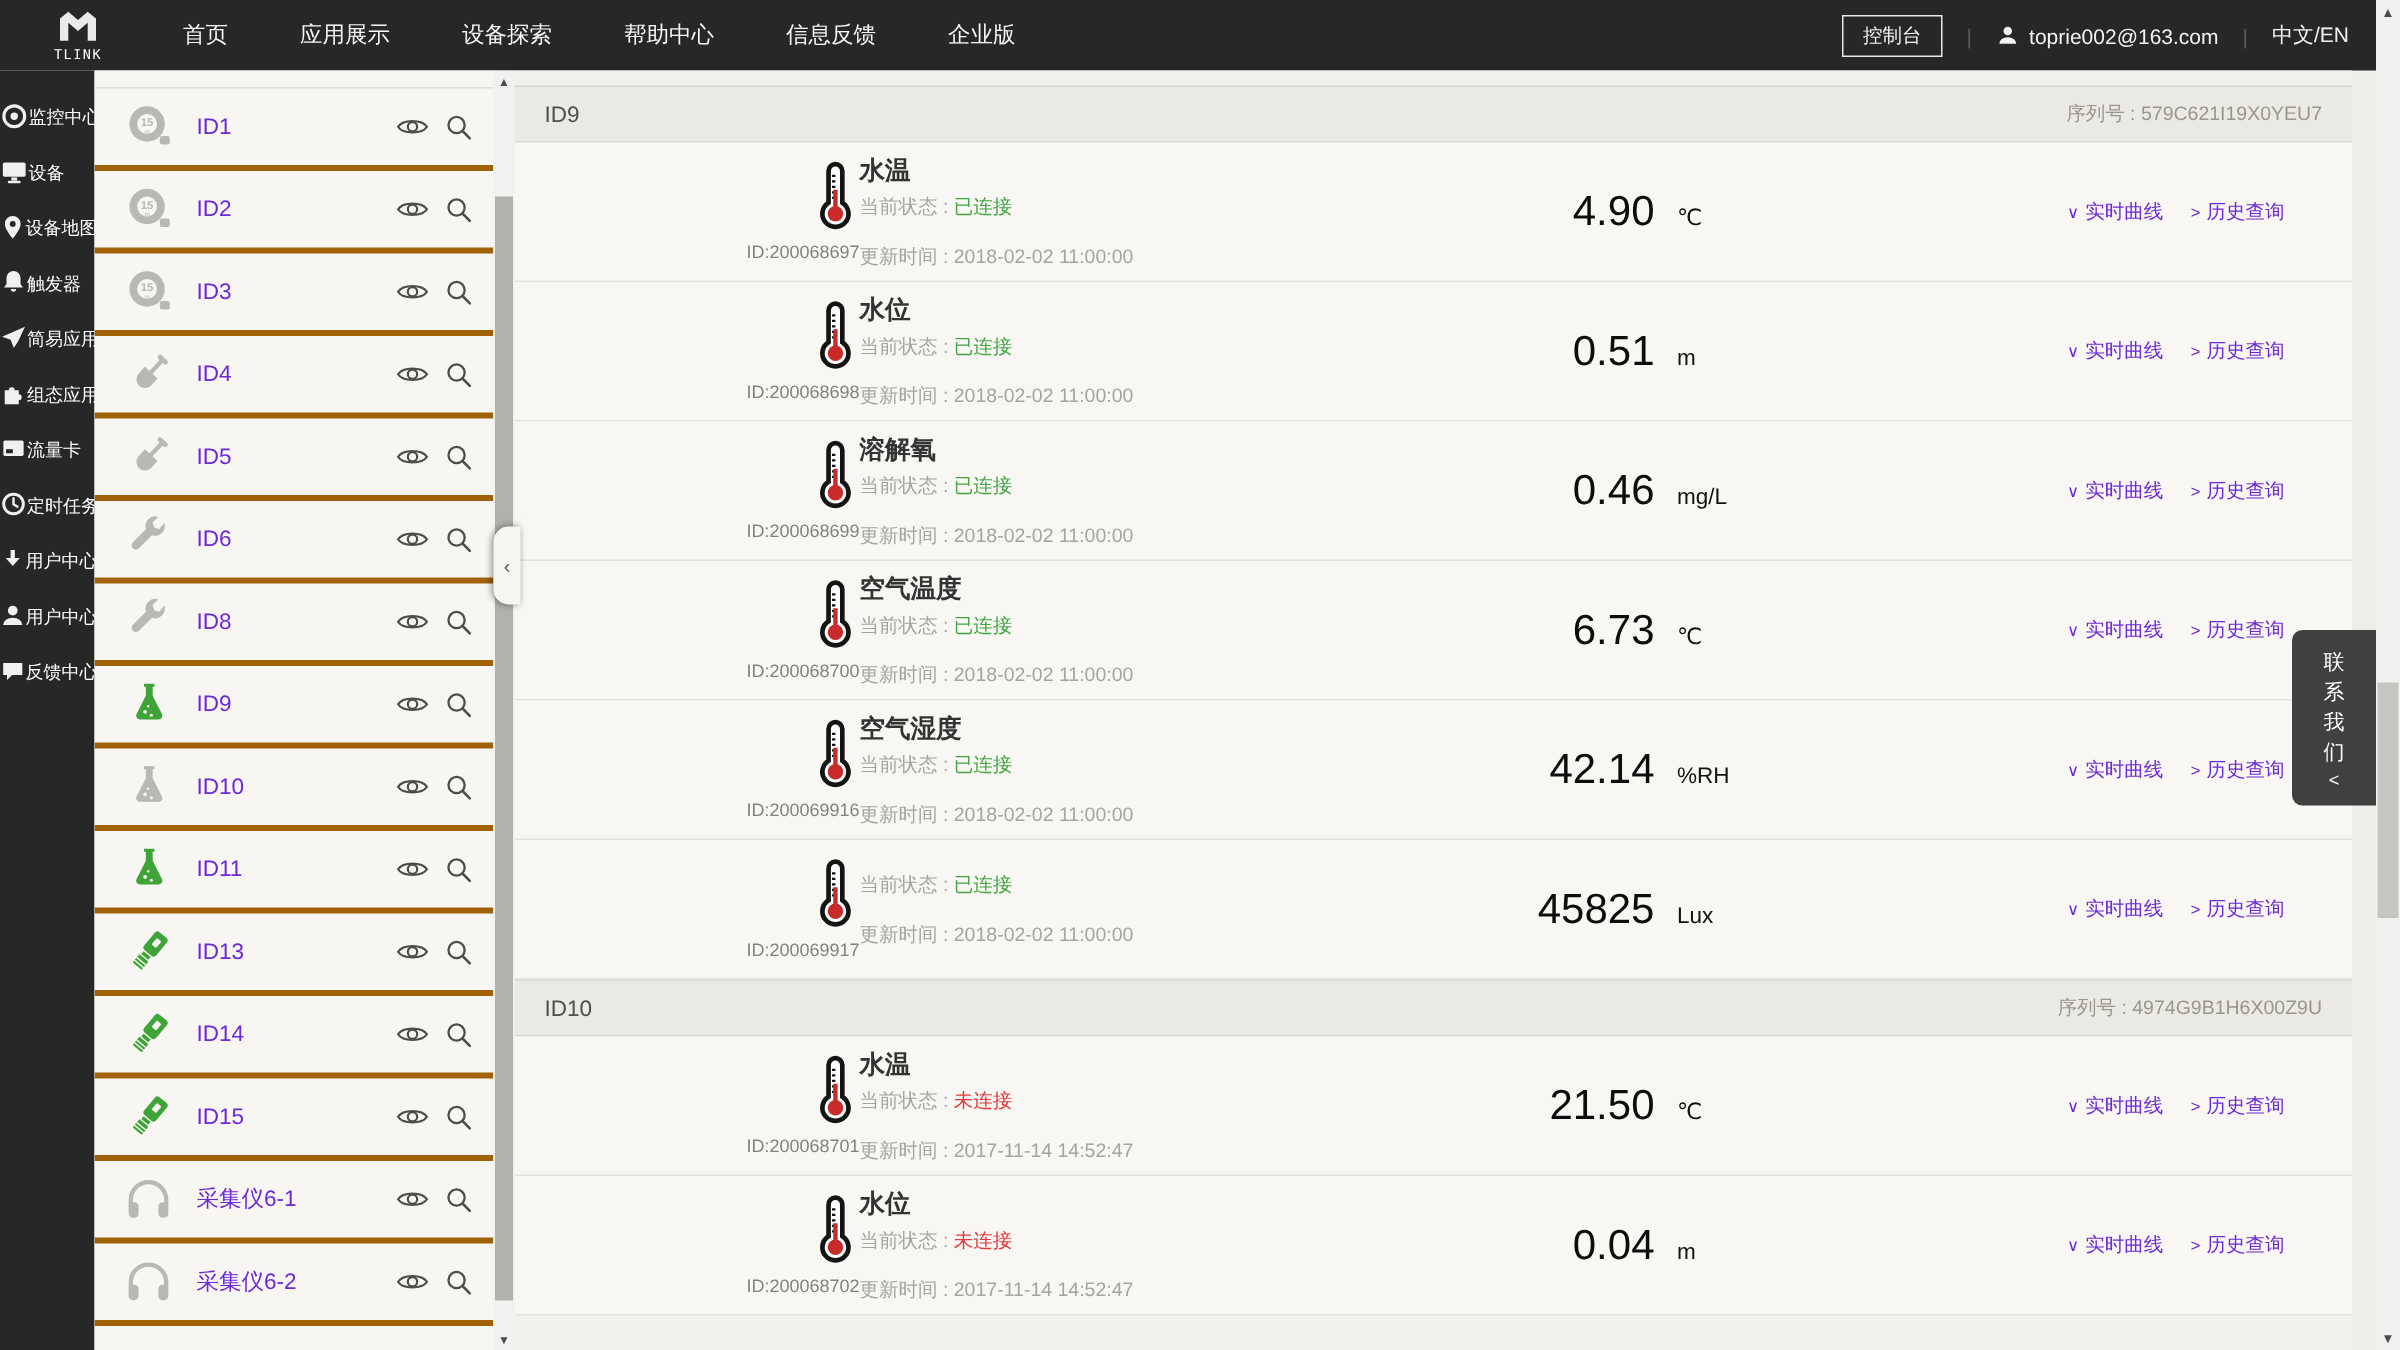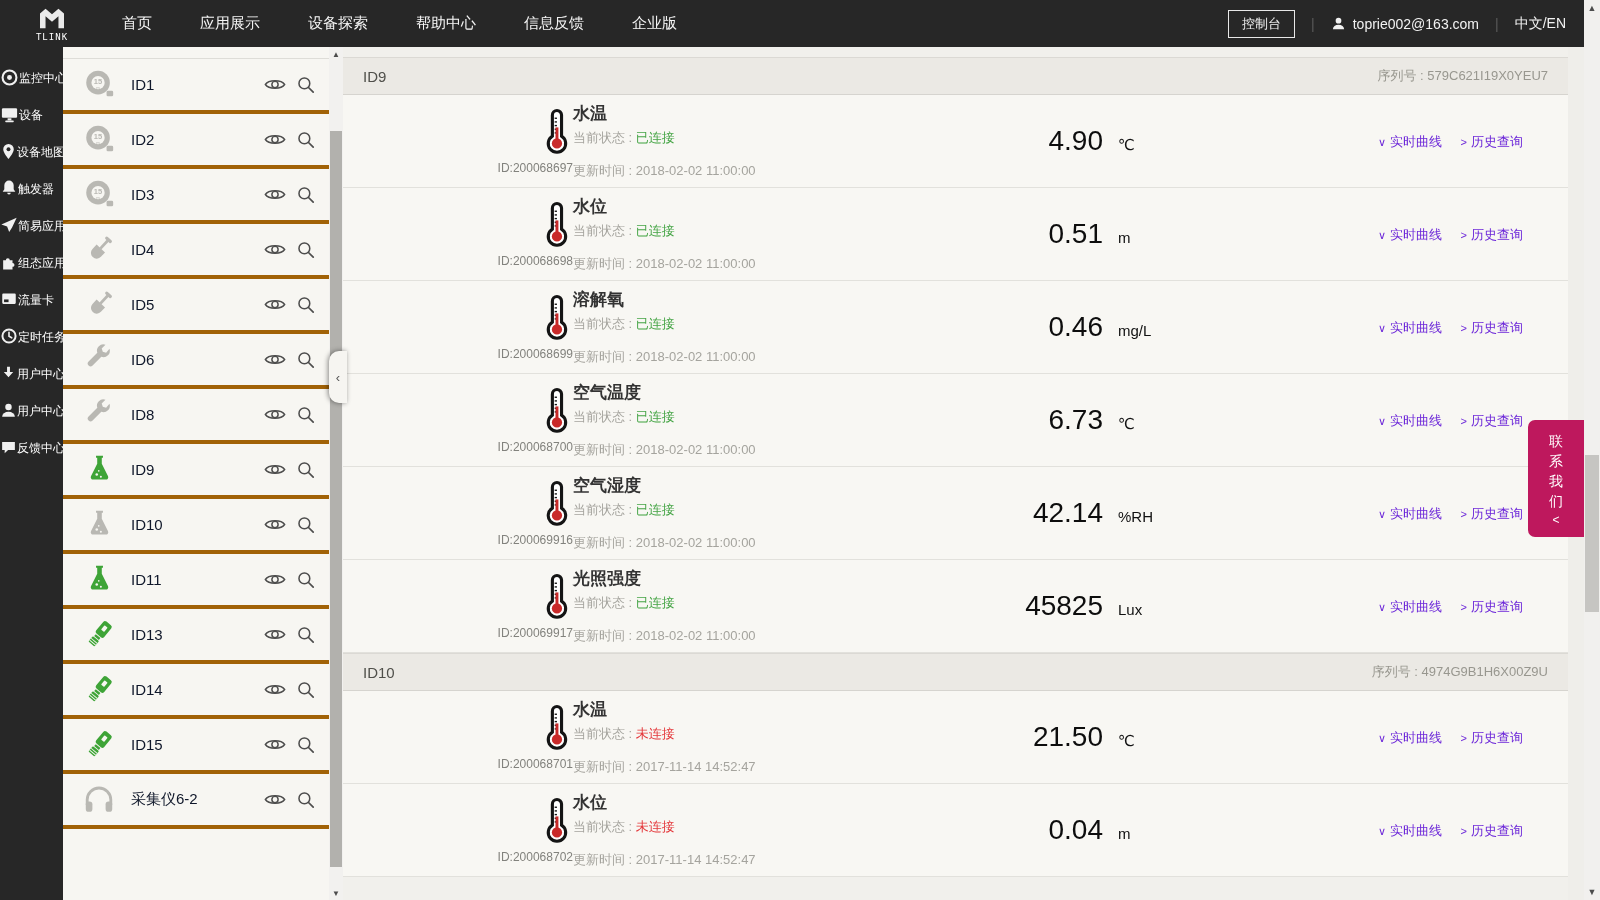--- a/index.html
+++ b/index.html
@@ -26,21 +26,21 @@
   .side-item{display:flex;flex-direction:row;align-items:center;padding:8px 0 9px;cursor:pointer;}
   .side-ico{height:20px;display:flex;align-items:center;justify-content:center;}
   .side-label{color:#fdfdfd;font-size:12px;margin-top:3px;white-space:nowrap;}
 
   
   #devlist{position:absolute;left:63px;top:47px;bottom:0;width:266px;background:#f7f6f2;overflow:hidden;}
   .dev-spacer{height:12px;border-bottom:1px solid #deddd8;}
   .dev-item{height:55px;display:flex;align-items:center;padding:0 14px 0 18px;
     border-bottom:4px solid #a16207;cursor:pointer;}
   .dev-ico{width:36px;height:36px;display:flex;align-items:center;justify-content:center;}
-  .dev-label{margin-left:14px;font-size:15px;color:#0f172a;}
+  .dev-label{margin-left:14px;font-size:15px;color:#6d28d9;}
   .dev-actions{margin-left:auto;display:flex;align-items:center;}
   .act{display:inline-flex;margin-left:11px;cursor:pointer;}
 
   
   #devlist-scroll{position:absolute;left:329px;top:47px;bottom:0;width:14px;background:#f2f1ef;}
   .sb-arrow{height:14px;display:flex;align-items:center;justify-content:center;
     font-size:8px;color:#4c4c4c;cursor:pointer;}
   #devlist-thumb{position:absolute;left:1px;right:1px;top:84px;height:736px;background:#b2b1ad;cursor:pointer;}
   #devlist-scroll .sb-arrow.down{position:absolute;bottom:0;left:0;right:0;}
 
@@ -69,21 +69,21 @@
   .status-val.err{color:#e4393c;}
   .col-value{display:flex;align-items:baseline;}
   .v-num{width:200px;text-align:right;font-size:28px;color:#0d0d0d;}
   .v-unit{width:80px;margin-left:15px;font-size:15px;color:#111;}
   .col-links{flex:1;text-align:right;padding-right:45px;white-space:nowrap;}
   .lnk{color:#6d28d9;font-size:13px;cursor:pointer;text-decoration:none;}
   .lnk .pfx{font-style:normal;font-size:11px;margin-right:4px;}
   .lnk.rt{margin-right:14px;}
 
   
-  #contact-tab{position:absolute;left:1528px;top:420px;width:56px;height:117px;background:#be185d;
+  #contact-tab{position:absolute;left:1528px;top:420px;width:56px;height:117px;background:#404040;
     border-radius:7px 0 0 7px;color:#fff;display:flex;flex-direction:column;align-items:center;
     justify-content:center;cursor:pointer;z-index:8;}
   .contact-text{width:16px;word-break:break-all;line-height:20px;font-size:14px;text-align:center;}
   .contact-chevron{font-size:12px;margin-top:2px;}
 
   
   #pagescroll{position:absolute;left:1584px;top:0;width:16px;height:900px;background:#f1f0ee;}
   #pagescroll .sb-arrow{height:16px;font-size:9px;}
   #page-thumb{position:absolute;left:1px;right:1px;top:455px;height:157px;background:#c6c5c2;cursor:pointer;}
   #pagescroll .sb-arrow.down{position:absolute;bottom:0;left:0;right:0;}
@@ -579,20 +579,44 @@
       </span>
       <span class="act">
         <svg viewBox="0 0 20 20" width="18" height="18">
             <circle cx="8.2" cy="8.2" r="6" fill="none" stroke="#4d4d4d" stroke-width="1.7"></circle>
             <line x1="12.8" y1="12.8" x2="18" y2="18" stroke="#4d4d4d" stroke-width="1.9" stroke-linecap="round"></line>
           </svg>
       </span>
     </span>
   </div>
 
+  <div class="dev-item">
+    <span class="dev-ico">
+        <svg viewBox="0 0 36 36" width="34" height="34">
+          <path d="M5.5 23v-5.2a12.5 12.5 0 0 1 25 0V23" fill="none" stroke="#b9b8b3" stroke-width="3"></path>
+          <rect x="4" y="19.5" width="7" height="11" rx="3" fill="#b9b8b3"></rect>
+          <rect x="25" y="19.5" width="7" height="11" rx="3" fill="#b9b8b3"></rect>
+        </svg>
+      </span>
+    <span class="dev-label">采集仪6-1</span>
+    <span class="dev-actions">
+      <span class="act">
+        <svg viewBox="0 0 24 16" width="22" height="15">
+            <path d="M1.5 8C5 2.5 19 2.5 22.5 8 19 13.5 5 13.5 1.5 8z" fill="none" stroke="#4d4d4d" stroke-width="1.6"></path>
+            <circle cx="12" cy="8" r="3.4" fill="none" stroke="#4d4d4d" stroke-width="1.6"></circle>
+          </svg>
+      </span>
+      <span class="act">
+        <svg viewBox="0 0 20 20" width="18" height="18">
+            <circle cx="8.2" cy="8.2" r="6" fill="none" stroke="#4d4d4d" stroke-width="1.7"></circle>
+            <line x1="12.8" y1="12.8" x2="18" y2="18" stroke="#4d4d4d" stroke-width="1.9" stroke-linecap="round"></line>
+          </svg>
+      </span>
+    </span>
+  </div>
 
   <div class="dev-item">
     <span class="dev-ico">
         <svg viewBox="0 0 36 36" width="34" height="34">
           <path d="M5.5 23v-5.2a12.5 12.5 0 0 1 25 0V23" fill="none" stroke="#b9b8b3" stroke-width="3"></path>
           <rect x="4" y="19.5" width="7" height="11" rx="3" fill="#b9b8b3"></rect>
           <rect x="25" y="19.5" width="7" height="11" rx="3" fill="#b9b8b3"></rect>
         </svg>
       </span>
     <span class="dev-label">采集仪6-2</span>
@@ -793,21 +817,20 @@
           <line x1="16" y1="19" x2="18.5" y2="19" stroke="#141414" stroke-width="1.5"></line>
           <line x1="16" y1="23" x2="18.5" y2="23" stroke="#141414" stroke-width="1.5"></line>
           <line x1="16" y1="27" x2="18.5" y2="27" stroke="#141414" stroke-width="1.5"></line>
           <line x1="18.5" y1="21" x2="18.5" y2="36" stroke="#c92a2a" stroke-width="3.2"></line>
           <circle cx="18.5" cy="38.5" r="5.6" fill="#c92a2a"></circle>
         </svg>
       </span>
       <span class="sensor-id">ID:200069917</span>
     </div>
     <div class="col-info">
-      <div class="s-name">光照强度</div>
       <div class="s-status"><span class="status-lbl">当前状态 : </span><span class="status-val ok">已连接</span></div>
       <div class="s-updated"><span class="upd-lbl">更新时间 : </span><span class="upd-val">2018-02-02 11:00:00</span></div>
     </div>
     <div class="col-value">
       <span class="v-num">45825</span>
       <span class="v-unit">Lux</span>
     </div>
     <div class="col-links">
       <a class="lnk rt"><i class="pfx">∨</i><span class="t">实时曲线</span></a>
       <a class="lnk hs"><i class="pfx">&gt;</i><span class="t">历史查询</span></a>

